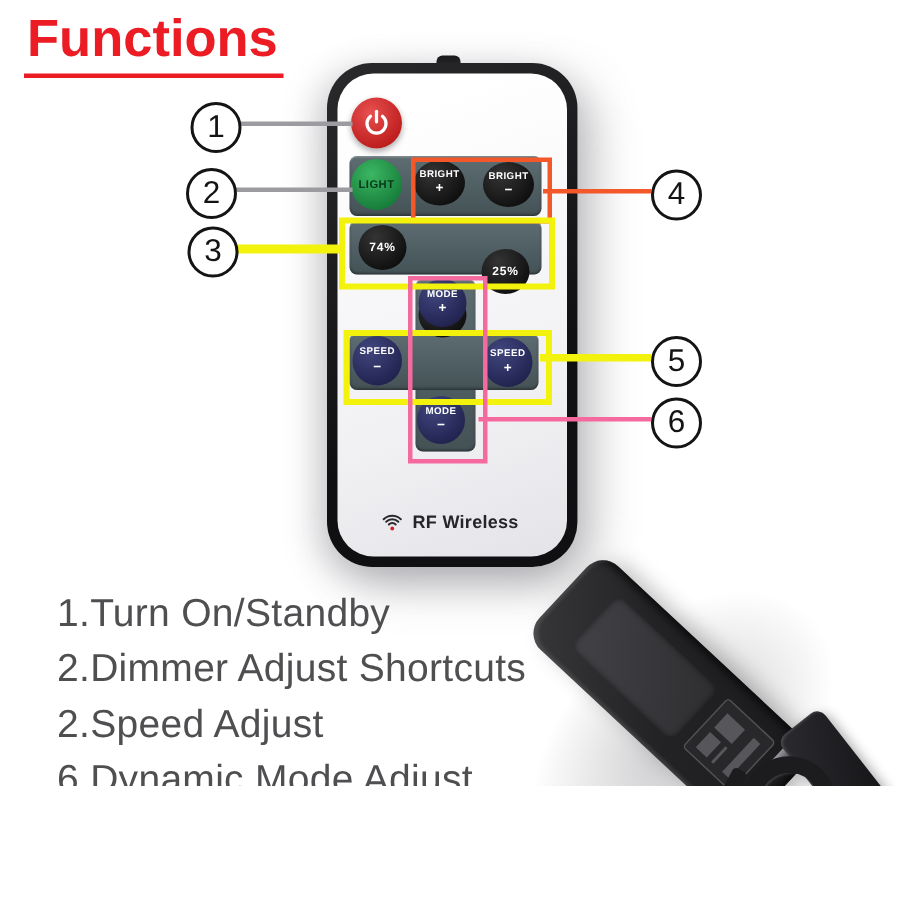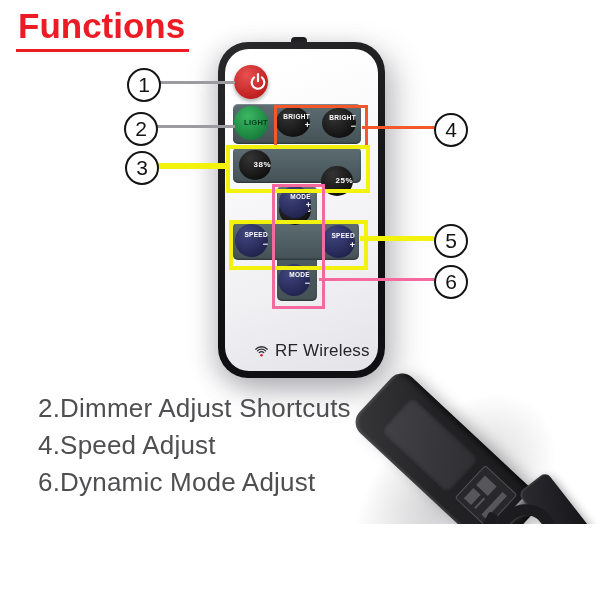--- a/index.html
+++ b/index.html
@@ -19,21 +19,21 @@
   .remote-face{left:225px;top:49px;width:153px;height:322px;border-radius:24px;
     background:linear-gradient(160deg,#ffffff 10%,#f0f0f3 70%,#e4e4e8);}
 
   .panel{background:linear-gradient(#5d6d71,#445256);border-radius:5px;
     box-shadow:inset 0 1px 1px rgba(255,255,255,.25),inset 0 -1px 2px rgba(0,0,0,.4);}
   .p-lightrow{left:233px;top:104px;width:128px;height:40px;}
   .p-pctrow{left:233px;top:147px;width:128px;height:36px;}
   .p-vstrip{left:277px;top:186px;width:40px;height:115px;}
   .p-hstrip{left:233px;top:222px;width:126px;height:38px;}
 
-  .btn{display:flex;flex-direction:column;align-items:flex-end;justify-content:center;
+  .btn{display:flex;flex-direction:column;align-items:center;justify-content:center;
        border-radius:50%;color:#fff;font-weight:bold;text-align:center;line-height:1;}
   .btn .t{font-size:6.5px;letter-spacing:.3px;}
   .btn .s{font-size:9px;margin-top:1px;}
   .b-power{left:234px;top:65px;width:34px;height:34px;
     background:radial-gradient(circle at 38% 30%,#e85050,#c02020 70%,#a31616);
     box-shadow:0 2px 4px rgba(0,0,0,.35);}
   .b-light{left:234px;top:106px;width:34px;height:34px;color:#06391b;font-size:7.5px;
     font-weight:bold;letter-spacing:.3px;
     background:radial-gradient(circle at 40% 30%,#3cb763,#177e3b 75%,#0e6b30);}
   .b-black{background:radial-gradient(circle at 36% 28%,#343434,#101010 75%,#050505);}
@@ -49,21 +49,21 @@
   .b-speedp{left:322px;top:225px;width:33px;height:33px;}
   .b-modem{left:278px;top:264px;width:32px;height:32px;}
 
   .hl{background:transparent;z-index:3;}
   .hl-orange{left:274px;top:105px;width:88px;height:38px;border:3px solid #f4572a;}
   .hl-yellow3{left:226px;top:145px;width:136px;height:40px;border:4px solid #f2f20d;}
   .hl-yellow5{left:229px;top:220px;width:131px;height:42px;border:4px solid #f2f20d;}
   .hl-pink6{left:272px;top:184px;width:47px;height:119px;border:3px solid #f56a9e;}
 
   .brand{left:253px;top:341px;display:flex;align-items:center;gap:5px;}
-  .brand .txt{font-size:17px;font-weight:normal;color:#26262a;letter-spacing:.2px;}
+  .brand .txt{font-size:12px;font-weight:bold;color:#26262a;letter-spacing:.2px;}
 
   
   .cnum{width:30px;height:30px;border:2.5px solid #141414;border-radius:50%;background:#fff;
     display:flex;align-items:center;justify-content:center;font-size:21px;color:#141414;z-index:4;}
   .c1{left:127px;top:68px;}  .c2{left:124px;top:112px;} .c3{left:125px;top:151px;}
   .c4{left:434px;top:113px;} .c5{left:434px;top:224px;} .c6{left:434px;top:265px;}
   .line{z-index:2;}
   .l1{left:157px;top:81px;width:78px;height:3px;background:#9c9ca0;}
   .l2{left:154px;top:125px;width:81px;height:3px;background:#9c9ca0;}
   .l3{left:152px;top:163px;width:76px;height:6px;background:#f2f20d;}
@@ -139,21 +139,21 @@
   <div class="abs btn b-black b-brightp">
     <span class="t">BRIGHT</span>
     <span class="s">+</span>
   </div>
   <div class="abs btn b-black b-brightm">
     <span class="t">BRIGHT</span>
     <span class="s">−</span>
   </div>
 
   <div class="abs btn b-black b-pct b-100">
-    <span>38%</span>
+    <span>74%</span>
   </div>
   <div class="abs btn b-black b-pct b-50">
     <span>50%</span>
   </div>
   <div class="abs btn b-black b-pct b-25">
     <span>25%</span>
   </div>
 
   <div class="abs btn b-navy b-modep">
     <span class="t">MODE</span>
@@ -195,22 +195,23 @@
   <div class="abs line l6"></div>
 
   <div class="abs cnum c1">1</div>
   <div class="abs cnum c2">2</div>
   <div class="abs cnum c3">3</div>
   <div class="abs cnum c4">4</div>
   <div class="abs cnum c5">5</div>
   <div class="abs cnum c6">6</div>
 
   <div class="abs flist">
+    <div>1.Turn On/Standby</div>
     <div>2.Dimmer Adjust Shortcuts</div>
-    <div>4.Speed Adjust</div>
+    <div>2.Speed Adjust</div>
     <div>6.Dynamic Mode Adjust</div>
   </div>
 
   <div class="abs photo-shadow"></div>
   <div class="abs back-remote">
     <div class="abs back-recess"></div>
     <div class="abs back-label">
       <i style="left:5px;top:6px;width:14px;height:10px;"></i>
       <i style="left:23px;top:6px;width:13px;height:16px;"></i>
       <i style="left:5px;top:20px;width:14px;height:2px;"></i>

